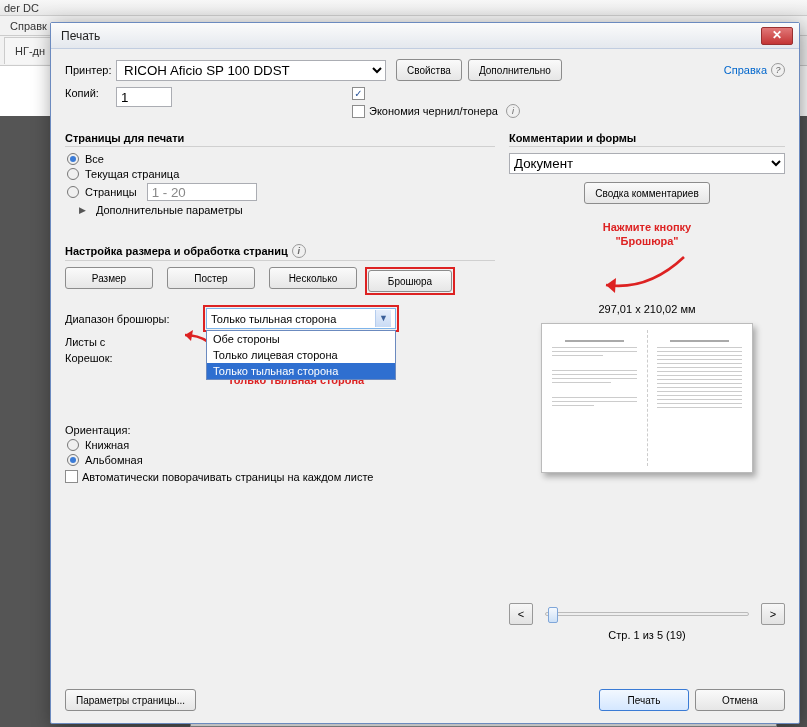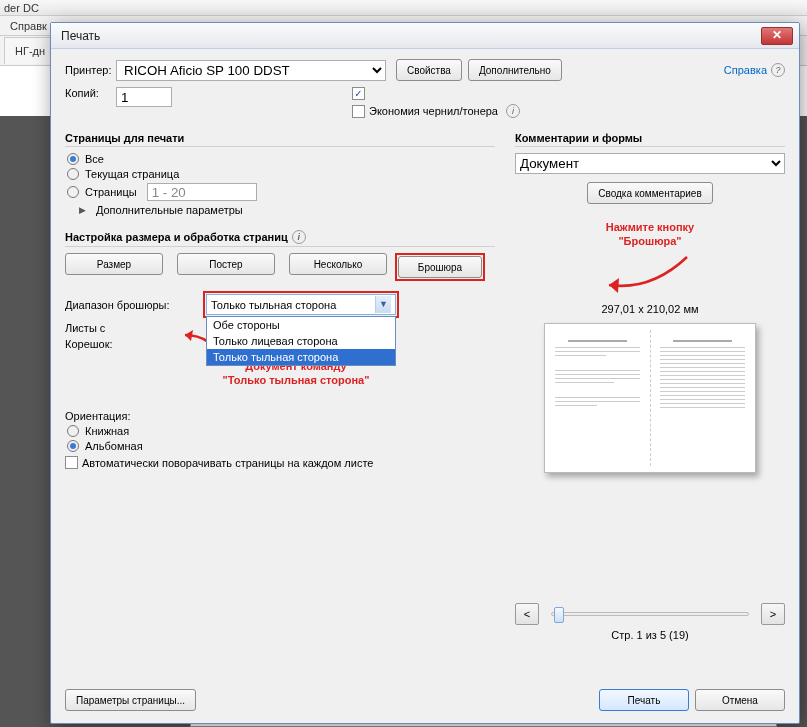--- a/index.html
+++ b/index.html
@@ -25,33 +25,33 @@
 .lbl { width: 51px; }
 select.wide { width: 270px; height: 21px; border:1px solid #abadb3; background:#fff; padding:1px 3px; }
 input.num { width: 56px; height: 20px; border:1px solid #abadb3; background:#fff; padding:1px 4px; }
 .btn { height: 22px; padding: 0 10px; border:1px solid #8c8c8c; background:linear-gradient(#fafafa,#e6e6e6); border-radius:3px; cursor:pointer; font-size:10px; }
 .btn + .btn { margin-left: 6px; }
 .chk { display:flex; align-items:center; gap:4px; }
 .chk-box { width:13px; height:13px; border:1px solid #8c8c8c; background:#fff; display:inline-flex; align-items:center; justify-content:center; font-size:10px; color:#2a5599; }
 .help-link { color:#0066cc; text-decoration:none; }
 .info-icon { display:inline-flex; width:14px; height:14px; border:1px solid #999; border-radius:50%; align-items:center; justify-content:center; font-size:9px; color:#666; margin-left:4px; font-style:italic; }
 
-.twocol { display:flex; gap:20px; margin-top:8px; }
+.twocol { display:flex; gap:14px; margin-top:8px; }
 .leftcol { width: 430px; }
 .rightcol { flex:1; }
 
 .section-hdr { font-weight:bold; border-bottom: 1px solid #d0d0d0; padding-bottom:2px; margin-bottom:6px; margin-top:6px; }
 .radio-row { display:flex; align-items:center; gap:6px; margin: 3px 0 3px 2px; }
 .radio { width:12px; height:12px; border:1px solid #777; border-radius:50%; display:inline-flex; align-items:center; justify-content:center; }
 .radio.sel::after { content:''; width:6px; height:6px; background:#3b7bd6; border-radius:50%; }
 input.range { width:110px; height:18px; border:1px solid #abadb3; background:#fff; padding:1px 4px; margin-left:4px; color:#888; }
 .tri { margin-left:12px; margin-right:4px; color:#555; font-size:9px; }
 
 .seg-btns { display:flex; gap:8px; margin: 6px 0 10px 0; }
-.seg-btns .btn { width: 98px; text-align:center; }
+.seg-btns .btn { width: 88px; text-align:center; }
 
 .box-red { border: 2px solid #d22; padding: 1px; display:inline-block; }
 .dd-wrap { position:relative; }
 .dd-field { width:190px; height:21px; border:1px solid #7eb4ea; background:#fff; display:flex; align-items:center; padding:0 4px; justify-content:space-between; }
 .dd-field .arrow { width:16px; height:17px; background:linear-gradient(#e6eefb,#c9dbf5); border-left:1px solid #b5cdee; text-align:center; color:#3b5f99; font-size:9px; line-height:17px; }
 .dd-list { position:absolute; left:0; top:22px; width:190px; border:1px solid #6b8abf; background:#fff; z-index:50; }
 .dd-item { padding: 2px 6px; }
 .dd-item.hi { background:#2f6fd0; color:#fff; }
 
 .field-row { display:flex; align-items:center; margin:4px 0; }
@@ -150,21 +150,21 @@
         <div class="radio-row">
             <span class="radio"></span>
             <span>Страницы</span>
             <input class="range" value="1 - 20" style="">
           </div>
         <div class="radio-row">
             <span class="tri">▶</span>
             <span>Дополнительные параметры</span>
           </div>
 
-        <div class="section-hdr" style="margin-top:14px;display:flex;align-items:center;">
+        <div class="section-hdr" style="margin-top:28px;display:flex;align-items:center;">
           <span>Настройка размера и обработка страниц</span>
           <span class="info-icon">i</span>
         </div>
         <div class="seg-btns">
           <button class="btn">Размер</button>
           <button class="btn">Постер</button>
           <button class="btn">Несколько</button>
           <span class="box-red"><button class="btn" style="width:84px">Брошюра</button></span>
         </div>
 

